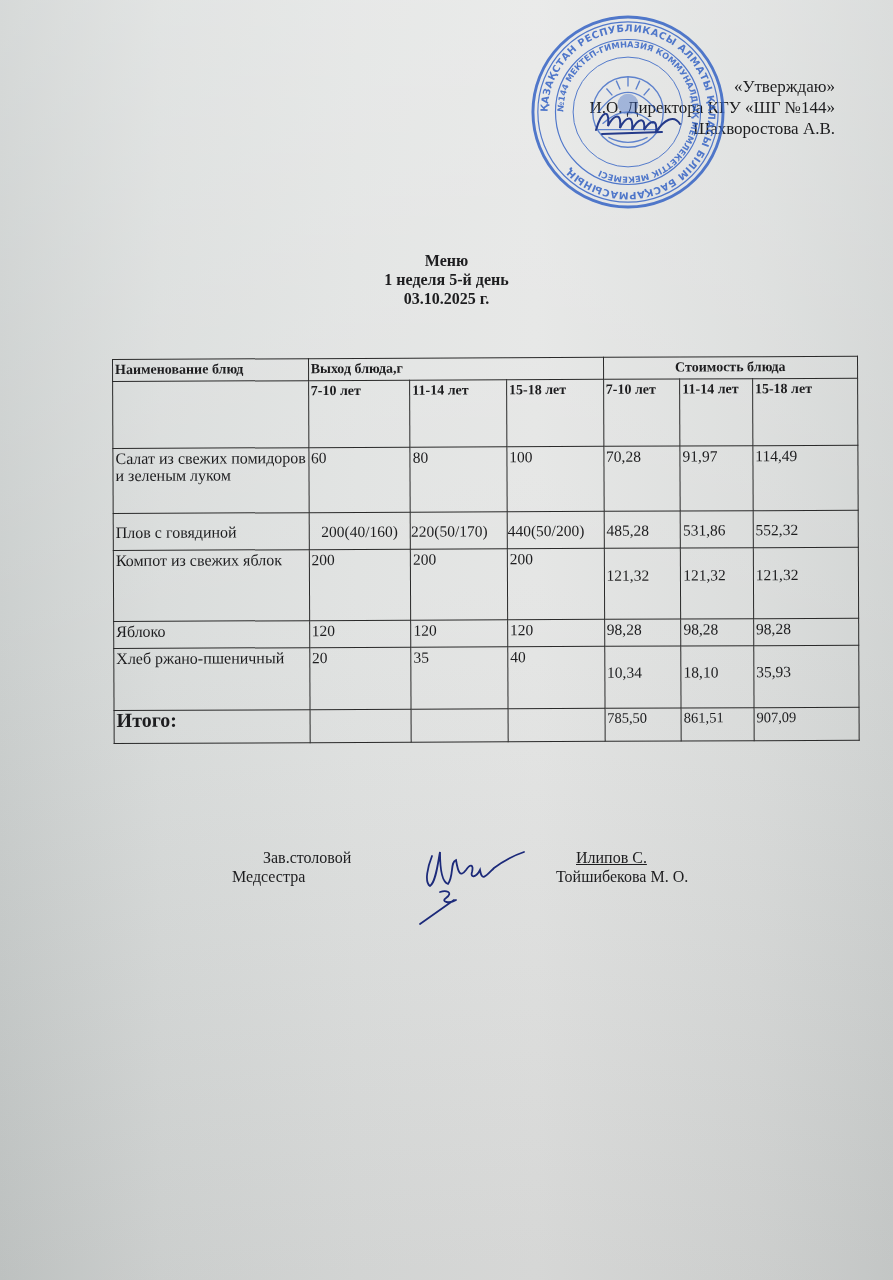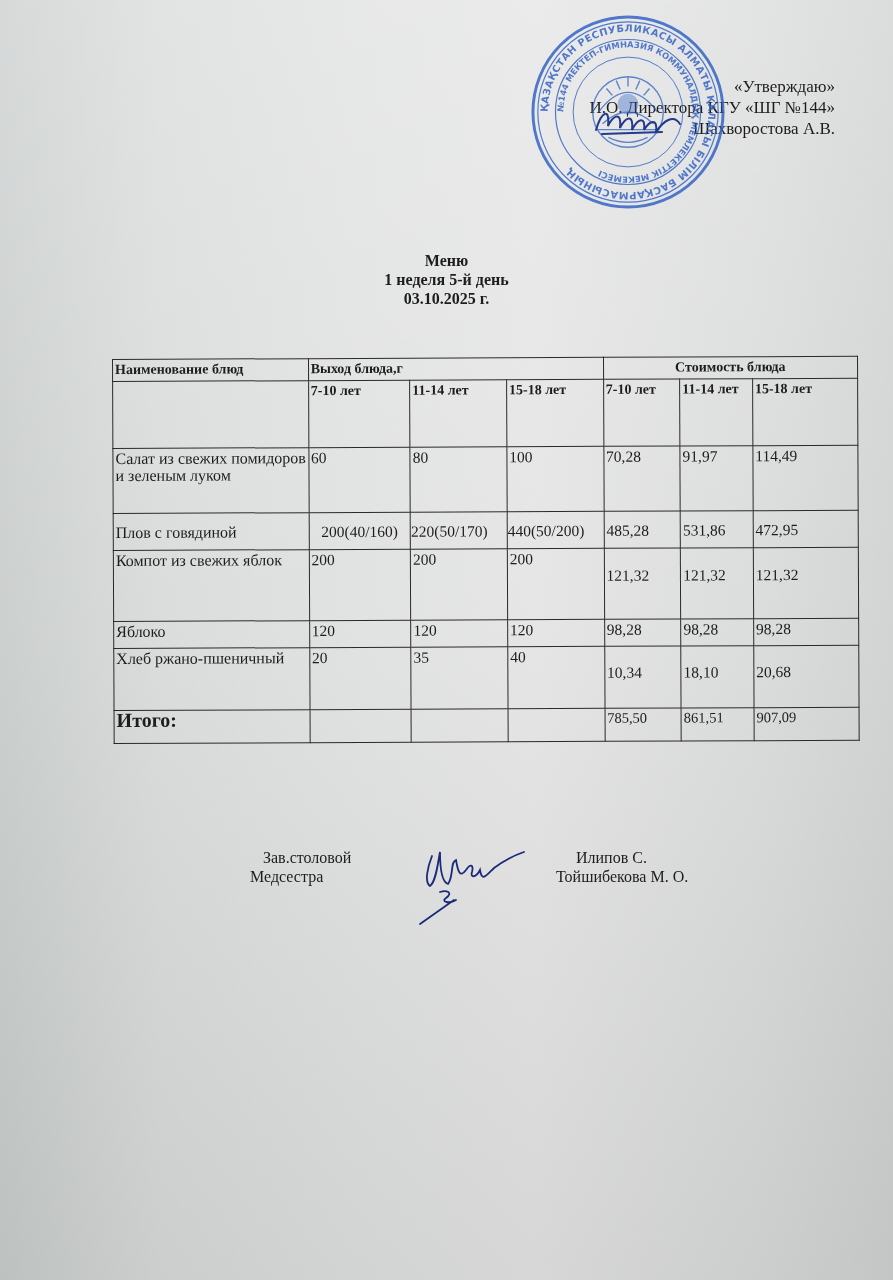--- a/index.html
+++ b/index.html
@@ -21,22 +21,22 @@
     table.menu {
       position: absolute; left: 112px; top: 359px; width: 746px;
       border-collapse: collapse; font-size: 15px; transform: rotate(-0.25deg); transform-origin: left top;
     }
     table.menu td { border: 1.4px solid #2a2a2a; padding: 1px 2px; vertical-align: top; line-height: 17px; }
     .hdr { font-weight: bold; font-size: 14px; }
     .name-cell { vertical-align: top; font-size: 16px; line-height: 18px; }
     .num { font-size: 15.5px; }
     .signatures { position: absolute; top: 848px; left: 0; width: 893px; font-size: 16px; line-height: 20px; }
     .sig-left-1 { position: absolute; left: 263px; top: 0; }
-    .sig-left-2 { position: absolute; left: 250px; top: 19px; }
-    .sig-right-1 { position: absolute; left: 576px; top: 0; }
+    .sig-left-2 { position: absolute; left: 232px; top: 19px; }
+    .sig-right-1 { position: absolute; left: 576px; top: 0; text-decoration: underline; }
     .sig-right-2 { position: absolute; left: 556px; top: 19px; }
     .signature-scrawl { position: absolute; left: 410px; top: 842px; width: 120px; height: 90px; }
     .director-sign { position: absolute; left: 592px; top: 100px; width: 92px; height: 42px; z-index: 4; }
   </style>
 </head>
 <body>
 
 <div class="paper-shade"></div>
 
 <svg class="stamp" viewBox="0 0 200 200">
@@ -116,21 +116,21 @@
     <td class="num">91,97</td>
     <td class="num">114,49</td>
   </tr>
   <tr style="height:37px">
     <td class="name-cell" style="vertical-align:middle">Плов с говядиной</td>
     <td class="num" style="vertical-align:middle;white-space:nowrap;padding:1px 12px">200(40/160)</td>
     <td class="num" style="vertical-align:middle;white-space:nowrap;padding:1px 0">220(50/170)</td>
     <td class="num" style="vertical-align:middle;white-space:nowrap;padding:1px 0">440(50/200)</td>
     <td class="num" style="vertical-align:middle">485,28</td>
     <td class="num" style="vertical-align:middle">531,86</td>
-    <td class="num" style="vertical-align:middle">472,95</td>
+    <td class="num" style="vertical-align:middle">552,32</td>
   </tr>
   <tr style="height:71px">
     <td class="name-cell">Компот из свежих яблок</td>
     <td class="num">200</td>
     <td class="num">200</td>
     <td class="num">200</td>
     <td class="num" style="vertical-align:middle;padding-bottom:18px">121,32</td>
     <td class="num" style="vertical-align:middle;padding-bottom:18px">121,32</td>
     <td class="num" style="vertical-align:middle;padding-bottom:18px">121,32</td>
   </tr>
@@ -143,21 +143,21 @@
     <td class="num">98,28</td>
     <td class="num">98,28</td>
   </tr>
   <tr style="height:62px">
     <td class="name-cell">Хлеб ржано-пшеничный</td>
     <td class="num">20</td>
     <td class="num">35</td>
     <td class="num">40</td>
     <td class="num" style="vertical-align:middle;padding-bottom:12px">10,34</td>
     <td class="num" style="vertical-align:middle;padding-bottom:12px">18,10</td>
-    <td class="num" style="vertical-align:middle;padding-bottom:12px">20,68</td>
+    <td class="num" style="vertical-align:middle;padding-bottom:12px">35,93</td>
   </tr>
   <tr style="height:33px">
     <td class="name-cell hdr" style="font-size:20px">Итого:</td>
     <td></td>
     <td></td>
     <td></td>
     <td class="num" style="font-size:14.5px">785,50</td>
     <td class="num" style="font-size:14.5px">861,51</td>
     <td class="num" style="font-size:14.5px">907,09</td>
   </tr>

